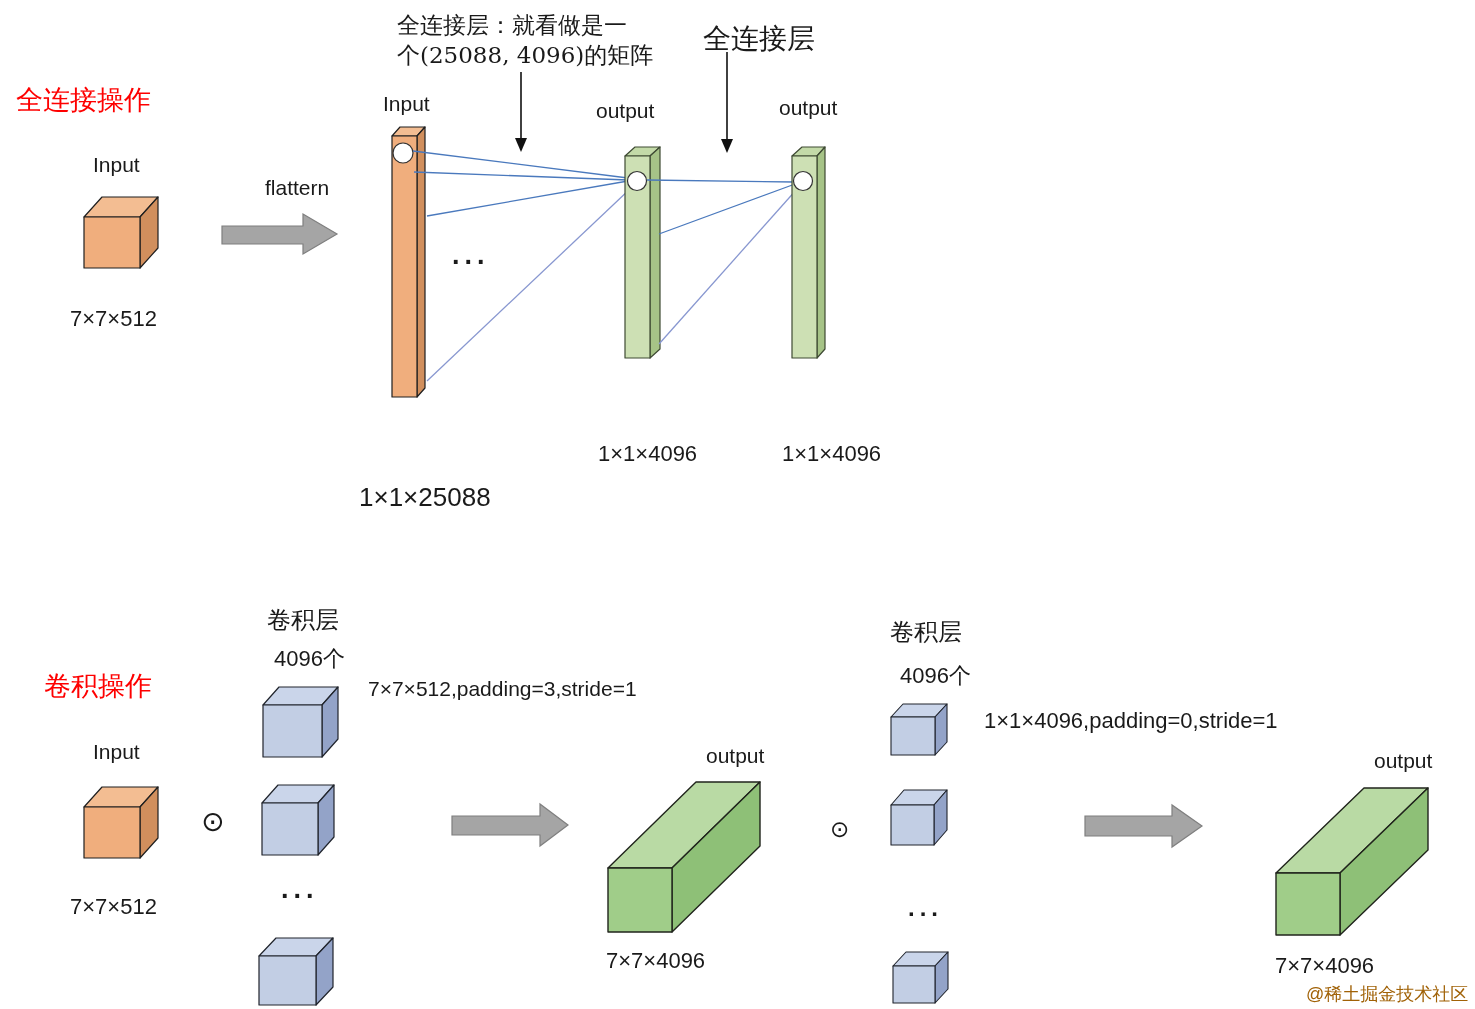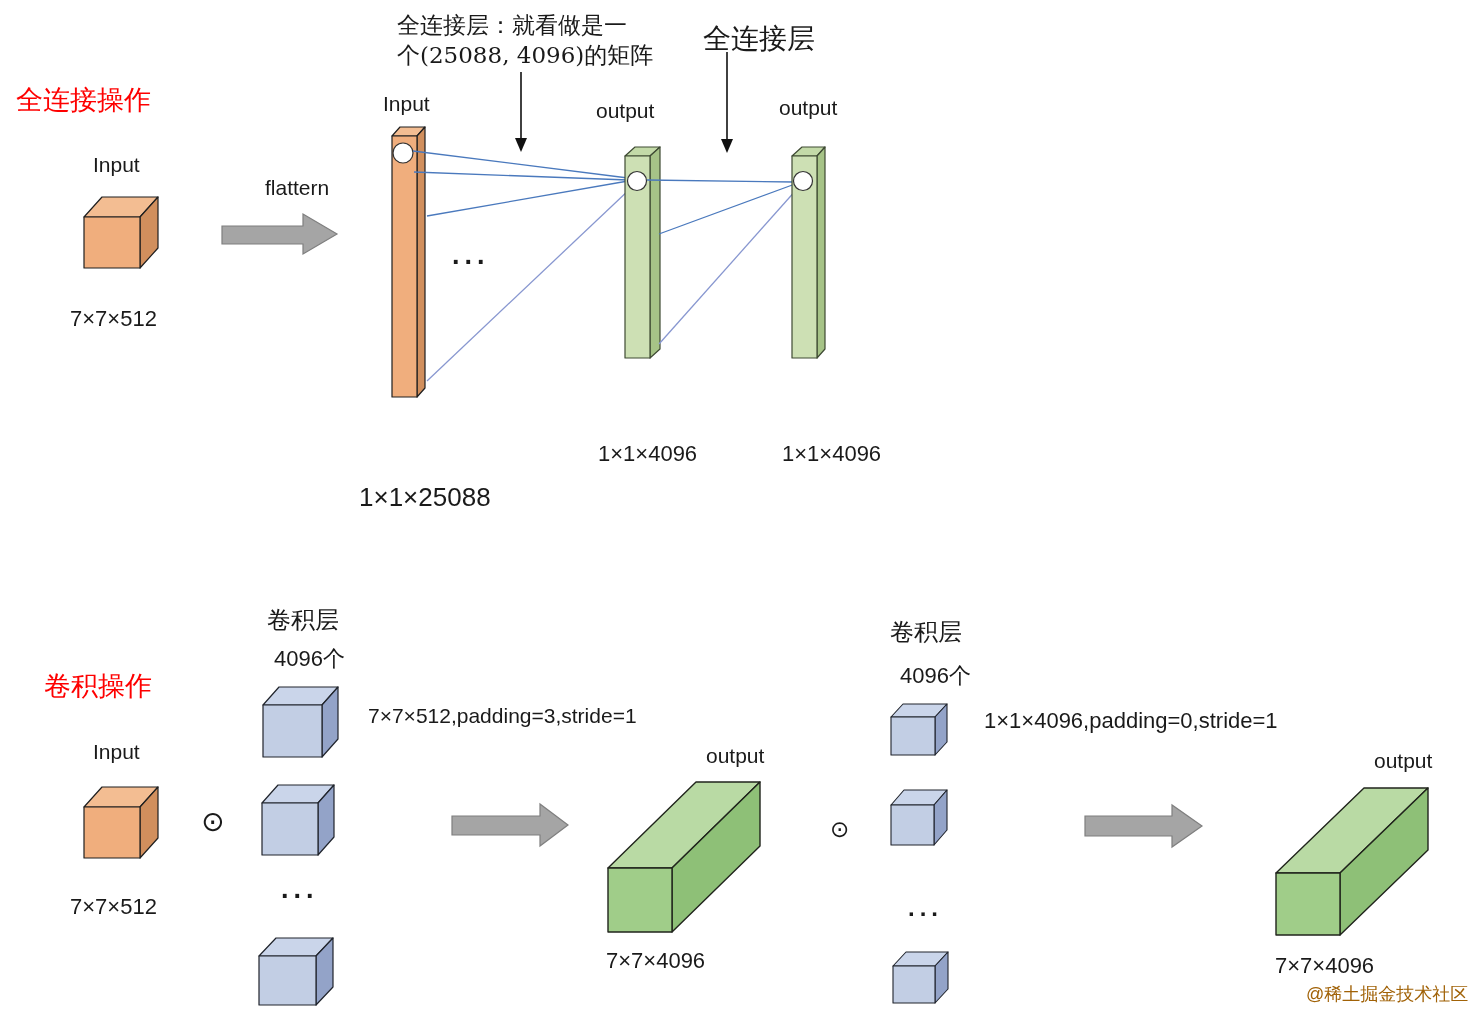--- a/index.html
+++ b/index.html
@@ -146,21 +146,21 @@
 
   <div class="txt cn red" style="left:16px;top:668px;font-size:27px;margin-left:28px;">卷积操作</div>
   <div class="txt cn" style="left:267px;top:604px;font-size:24px;">卷积层</div>
   <div class="txt" style="left:274px;top:644px;font-size:22px;">4096个</div>
   <div class="txt" style="left:93px;top:740px;font-size:21px;">Input</div>
   <div class="txt" style="left:70px;top:894px;font-size:22px;">7×7×512</div>
 
   <div class="txt odot" style="left:201px;top:805px;font-size:28px;">⊙</div>
   <div class="txt odot" style="left:830px;top:816px;font-size:23px;">⊙</div>
 
-  <div class="txt" style="left:368px;top:704px;font-size:21px;">7×7×512,padding=3,stride=1</div>
+  <div class="txt" style="left:368px;top:677px;font-size:21px;">7×7×512,padding=3,stride=1</div>
   <div class="txt" style="left:706px;top:744px;font-size:21px;">output</div>
   <div class="txt" style="left:606px;top:948px;font-size:22px;">7×7×4096</div>
   <div class="txt dots" style="left:281px;top:874px;">...</div>
 
   <div class="txt cn" style="left:890px;top:616px;font-size:24px;">卷积层</div>
   <div class="txt" style="left:900px;top:661px;font-size:22px;">4096个</div>
   <div class="txt" style="left:984px;top:708px;font-size:22px;">1×1×4096,padding=0,stride=1</div>
   <div class="txt" style="left:1374px;top:749px;font-size:21px;">output</div>
   <div class="txt" style="left:1275px;top:953px;font-size:22px;">7×7×4096</div>
   <div class="txt dots" style="left:908px;top:894px;font-size:24px;">...</div>

